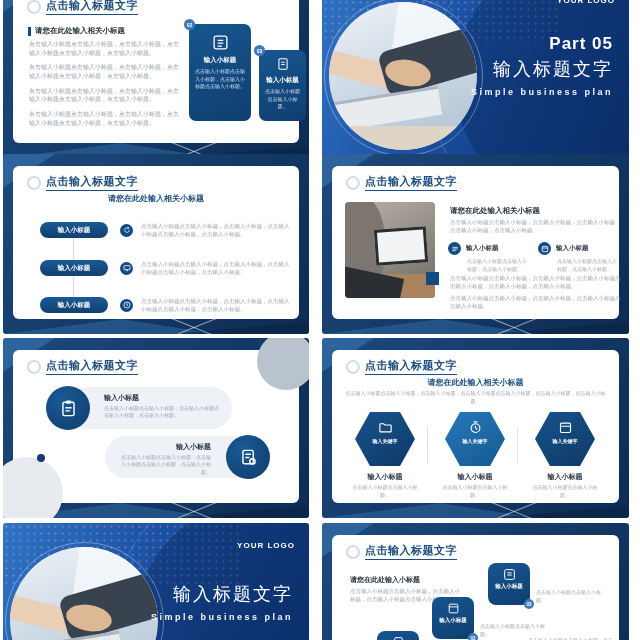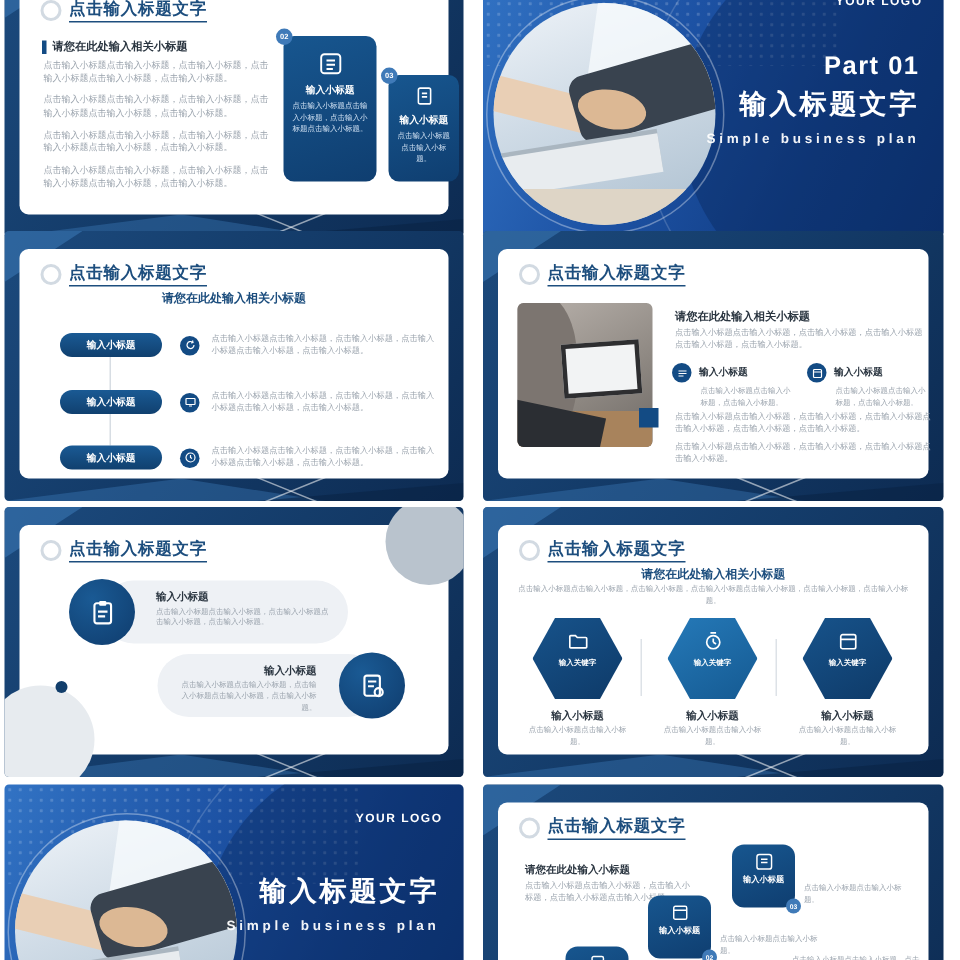--- a/index.html
+++ b/index.html
@@ -69,21 +69,21 @@
           transform:rotate(14deg);border-radius:12px;}
   .ph-arm-r{position:absolute;right:-24px;top:34px;width:120px;height:46px;background:#39434f;
           transform:rotate(-16deg);border-radius:10px;}
   .ph-hand{position:absolute;left:56px;top:58px;width:46px;height:26px;background:#dcb894;
           border-radius:50%;transform:rotate(10deg);}
   .ph-laptop{position:absolute;left:-8px;bottom:26px;width:120px;height:26px;background:#e8ecef;
           transform:rotate(-9deg);box-shadow:0 -3px 0 #aab6c0;}
   .ph-desk{position:absolute;left:0;bottom:0;width:100%;height:24px;background:#ded5c6;}
   .cover-text{position:absolute;right:16px;top:56px;text-align:right;color:#fff;z-index:2;}
   .part{font-size:17px;font-weight:bold;letter-spacing:1px;}
-  .ctitle{font-size:18px;font-weight:bold;letter-spacing:2px;margin-top:3px;}
+  .ctitle{font-size:18px;font-weight:normal;letter-spacing:2px;margin-top:3px;}
   .csub{font-size:9px;font-weight:bold;letter-spacing:2.5px;margin-top:6px;opacity:.95;}
   .logo{position:absolute;top:18px;right:14px;color:#fff;font-size:8px;font-weight:bold;
         letter-spacing:1px;z-index:2;}
 
   
   .center-sub{position:absolute;top:27px;left:0;width:100%;text-align:center;
               font-size:8px;font-weight:bold;color:#1d4e7e;}
   .s3-line{position:absolute;left:60px;top:72px;width:1px;height:59px;background:#d7dde3;}
   .s3-row{position:absolute;left:27px;display:flex;align-items:center;height:16px;}
   .pill{width:68px;height:16px;border-radius:8px;background:linear-gradient(180deg,#1a5a94,#10406f);
@@ -218,21 +218,21 @@
     <div class="photo-ring"></div>
     <div class="photo-wrap">
       <div class="ph-win"></div>
       <div class="ph-arm-l"></div>
       <div class="ph-arm-r"></div>
       <div class="ph-hand"></div>
       <div class="ph-laptop"></div>
       <div class="ph-desk"></div>
     </div>
     <div class="cover-text">
-      <div class="part">Part 01</div>
+      <div class="part">Part 05</div>
       <div class="ctitle">输入标题文字</div>
       <div class="csub">Simple  business  plan</div>
     </div>
   </div>
 
   <div class="slide" id="s3">
     <div class="tri-tl"></div>
     <div class="band-b"></div>
     <div class="band-b2"></div>
     <div class="xline"></div>

